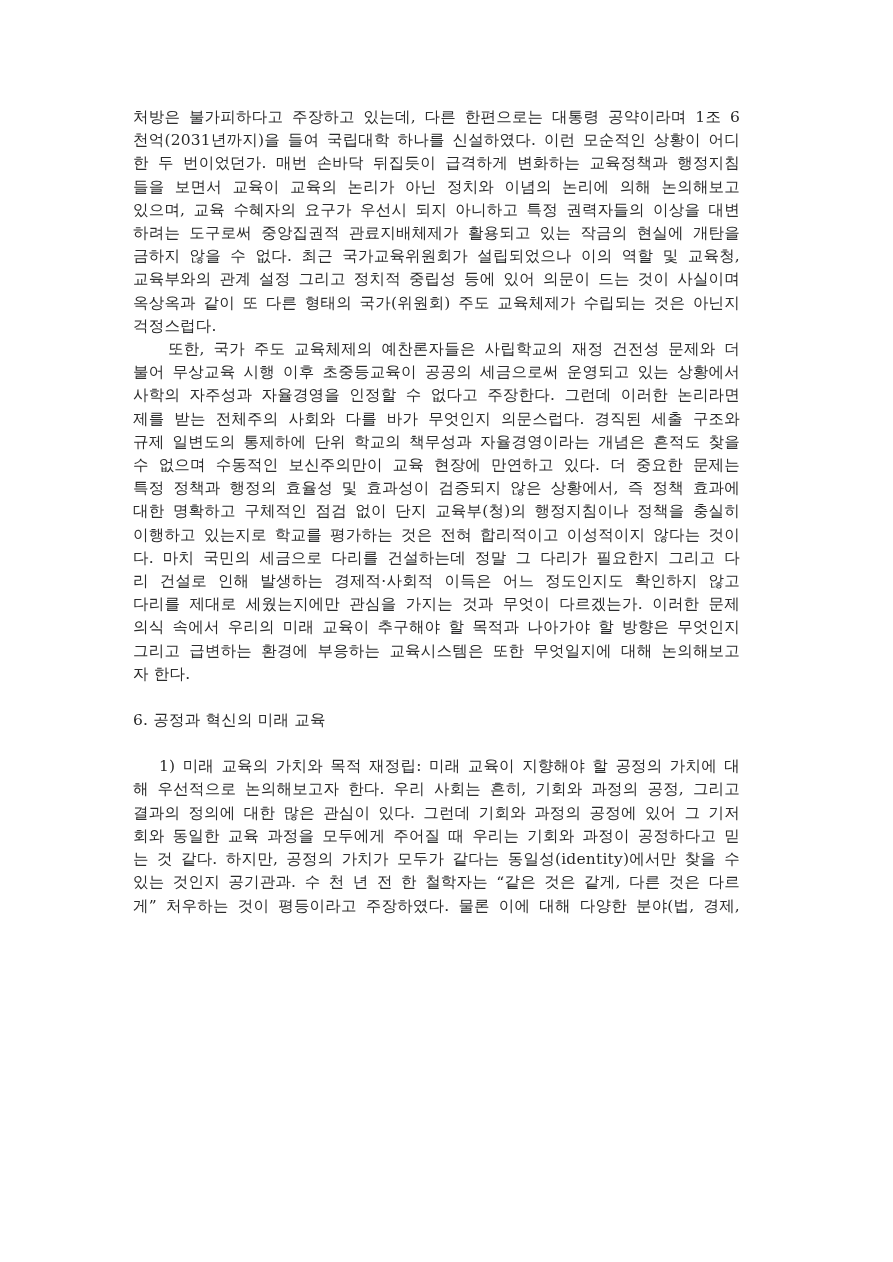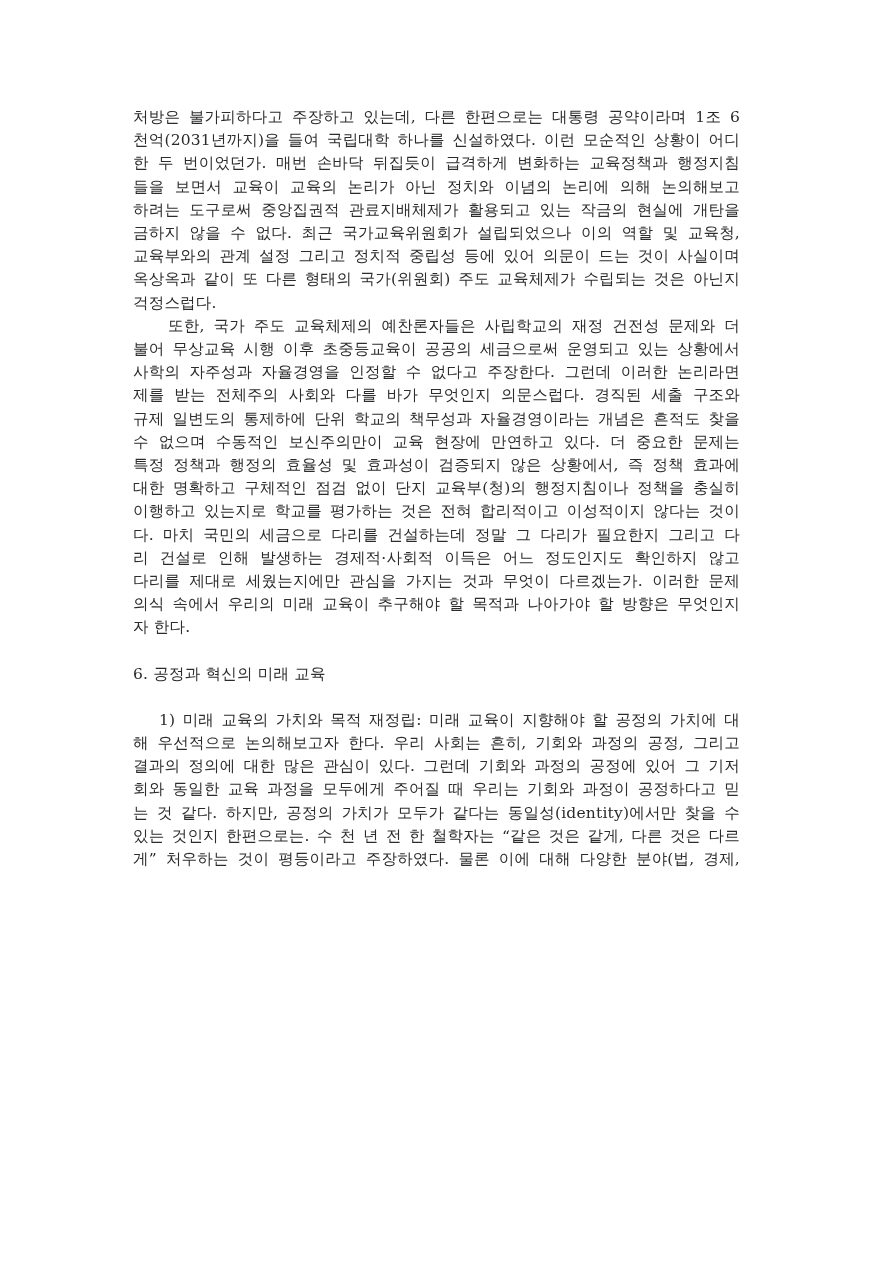--- a/index.html
+++ b/index.html
@@ -46,46 +46,48 @@
 <body>
 
 <div class="page">
   <main class="text-block" id="text-block" style="color: rgb(43, 43, 43);">
 
   <div class="para">
         <div class="line">처방은 불가피하다고 주장하고 있는데, 다른 한편으로는 대통령 공약이라며 1조 6</div>
         <div class="line">천억(2031년까지)을 들여 국립대학 하나를 신설하였다. 이런 모순적인 상황이 어디</div>
         <div class="line">한 두 번이었던가. 매번 손바닥 뒤집듯이 급격하게 변화하는 교육정책과 행정지침</div>
         <div class="line">들을 보면서 교육이 교육의 논리가 아닌 정치와 이념의 논리에 의해 논의해보고</div>
+        <div class="line">있으며, 교육 수혜자의 요구가 우선시 되지 아니하고 특정 권력자들의 이상을 대변</div>
         <div class="line">하려는 도구로써 중앙집권적 관료지배체제가 활용되고 있는 작금의 현실에 개탄을</div>
         <div class="line">금하지 않을 수 없다. 최근 국가교육위원회가 설립되었으나 이의 역할 및 교육청,</div>
         <div class="line">교육부와의 관계 설정 그리고 정치적 중립성 등에 있어 의문이 드는 것이 사실이며</div>
         <div class="line">옥상옥과 같이 또 다른 형태의 국가(위원회) 주도 교육체제가 수립되는 것은 아닌지</div>
         <div class="line last">걱정스럽다.</div>
       </div>
       <div class="para">
         <div class="line" style="padding-left: 35px;">또한, 국가 주도 교육체제의 예찬론자들은 사립학교의 재정 건전성 문제와 더</div>
         <div class="line">불어 무상교육 시행 이후 초중등교육이 공공의 세금으로써 운영되고 있는 상황에서</div>
         <div class="line">사학의 자주성과 자율경영을 인정할 수 없다고 주장한다. 그런데 이러한 논리라면</div>
         <div class="line">제를 받는 전체주의 사회와 다를 바가 무엇인지 의문스럽다. 경직된 세출 구조와</div>
         <div class="line">규제 일변도의 통제하에 단위 학교의 책무성과 자율경영이라는 개념은 흔적도 찾을</div>
         <div class="line">수 없으며 수동적인 보신주의만이 교육 현장에 만연하고 있다. 더 중요한 문제는</div>
         <div class="line">특정 정책과 행정의 효율성 및 효과성이 검증되지 않은 상황에서, 즉 정책 효과에</div>
         <div class="line">대한 명확하고 구체적인 점검 없이 단지 교육부(청)의 행정지침이나 정책을 충실히</div>
         <div class="line">이행하고 있는지로 학교를 평가하는 것은 전혀 합리적이고 이성적이지 않다는 것이</div>
         <div class="line">다. 마치 국민의 세금으로 다리를 건설하는데 정말 그 다리가 필요한지 그리고 다</div>
         <div class="line">리 건설로 인해 발생하는 경제적·사회적 이득은 어느 정도인지도 확인하지 않고</div>
         <div class="line">다리를 제대로 세웠는지에만 관심을 가지는 것과 무엇이 다르겠는가. 이러한 문제</div>
         <div class="line">의식 속에서 우리의 미래 교육이 추구해야 할 목적과 나아가야 할 방향은 무엇인지</div>
+        <div class="line">그리고 급변하는 환경에 부응하는 교육시스템은 또한 무엇일지에 대해 논의해보고</div>
         <div class="line last">자 한다.</div>
       </div>
       <div class="heading-block">6. 공정과 혁신의 미래 교육</div>
       <div class="para">
         <div class="line" style="padding-left: 26px;">1) 미래 교육의 가치와 목적 재정립: 미래 교육이 지향해야 할 공정의 가치에 대</div>
         <div class="line">해 우선적으로 논의해보고자 한다. 우리 사회는 흔히, 기회와 과정의 공정, 그리고</div>
         <div class="line">결과의 정의에 대한 많은 관심이 있다. 그런데 기회와 과정의 공정에 있어 그 기저</div>
         <div class="line">회와 동일한 교육 과정을 모두에게 주어질 때 우리는 기회와 과정이 공정하다고 믿</div>
         <div class="line">는 것 같다. 하지만, 공정의 가치가 모두가 같다는 동일성(identity)에서만 찾을 수</div>
-        <div class="line">있는 것인지 한편으로는. 수 천 년 전 한 철학자는 “같은 것은 같게, 다른 것은 다르</div>
+        <div class="line">있는 것인지 공기관과. 수 천 년 전 한 철학자는 “같은 것은 같게, 다른 것은 다르</div>
         <div class="line">게”  처우하는 것이 평등이라고 주장하였다. 물론 이에 대해 다양한 분야(법, 경제,</div>
       </div>
     </main>
 </div>
 
 </body></html>

